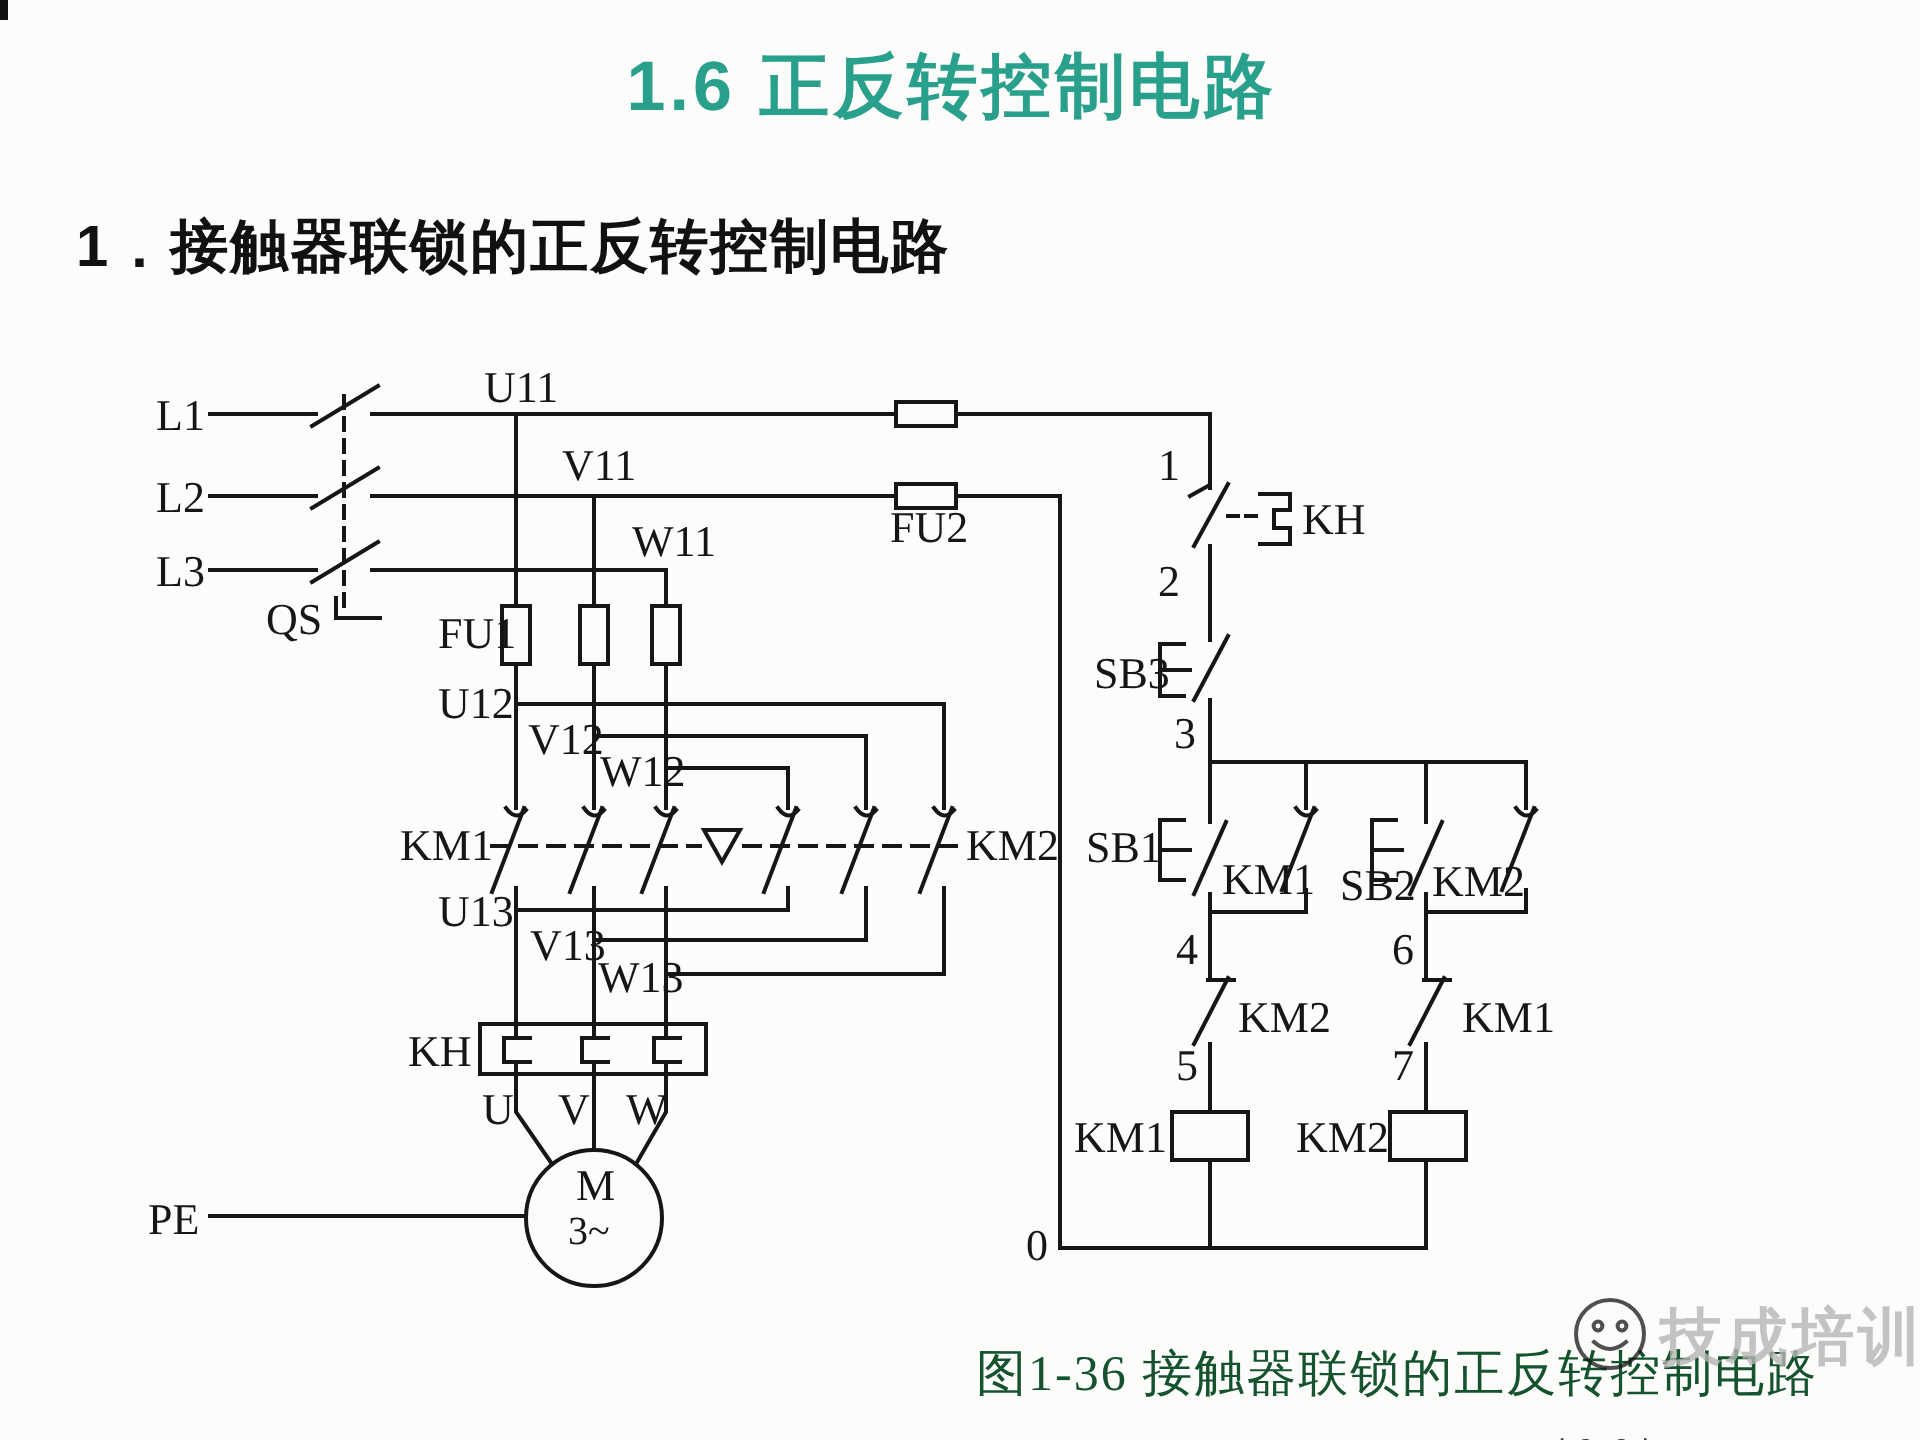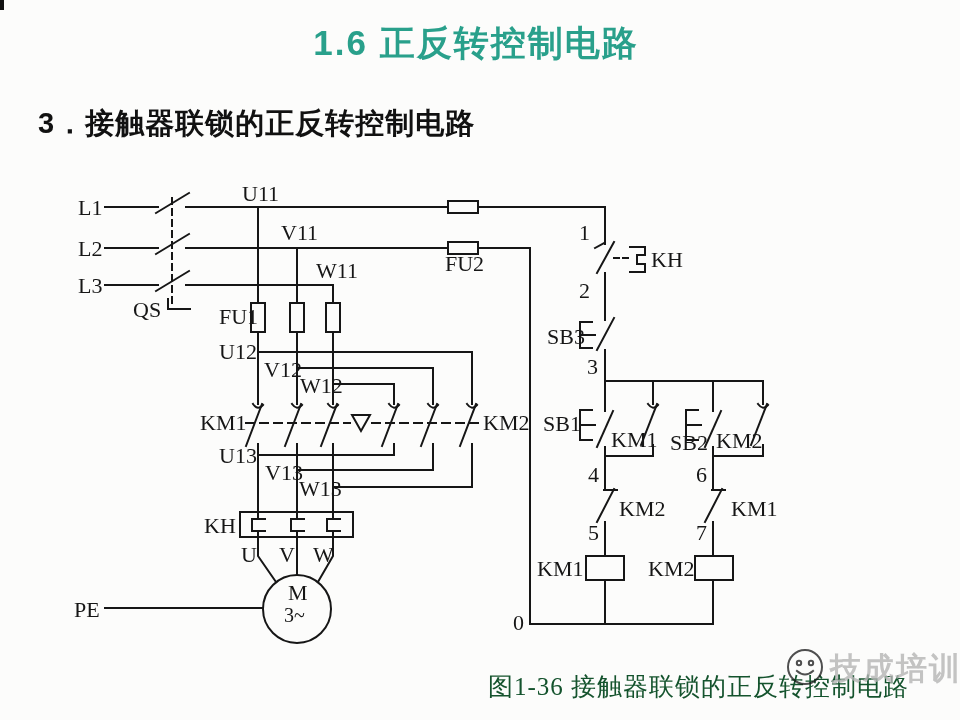--- a/index.html
+++ b/index.html
@@ -41,21 +41,21 @@
   }
 </style>
 </head>
 <body>
 
 <div class="page">
 
   <div class="corner-mark"></div>
 
   <div class="title">1.6  正反转控制电路</div>
-  <div class="subtitle">3．接触器联锁的正反转控制电路</div>
+  <div class="subtitle">1．接触器联锁的正反转控制电路</div>
 
   <svg width="960" height="720" viewBox="0 0 960 720" style="position:absolute;left:0;top:0">
 
     <g>
       <path d="M105,207 H158 M186,207 H448 M478,207 H605
                M105,248 H158 M186,248 H448 M478,248 H530
                M105,285 H158 M186,285 H333"></path>
       <path d="M258,207 V303 M258,332 V404
                M297,248 V303 M297,332 V404
                M333,285 V303 M333,332 V404"></path>

